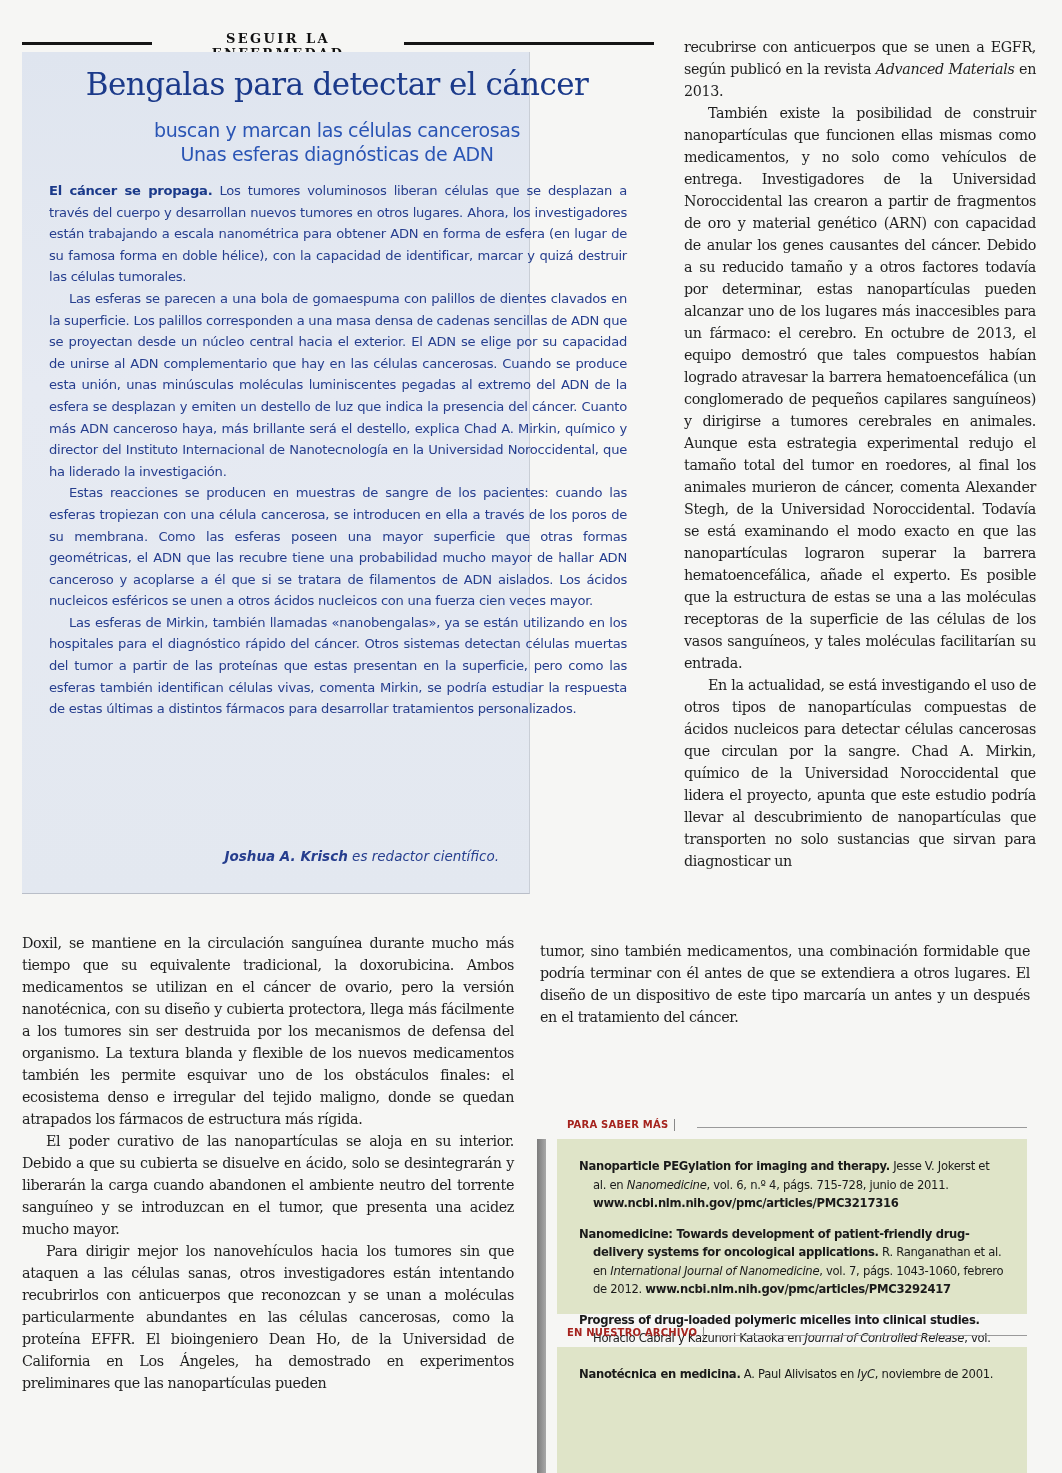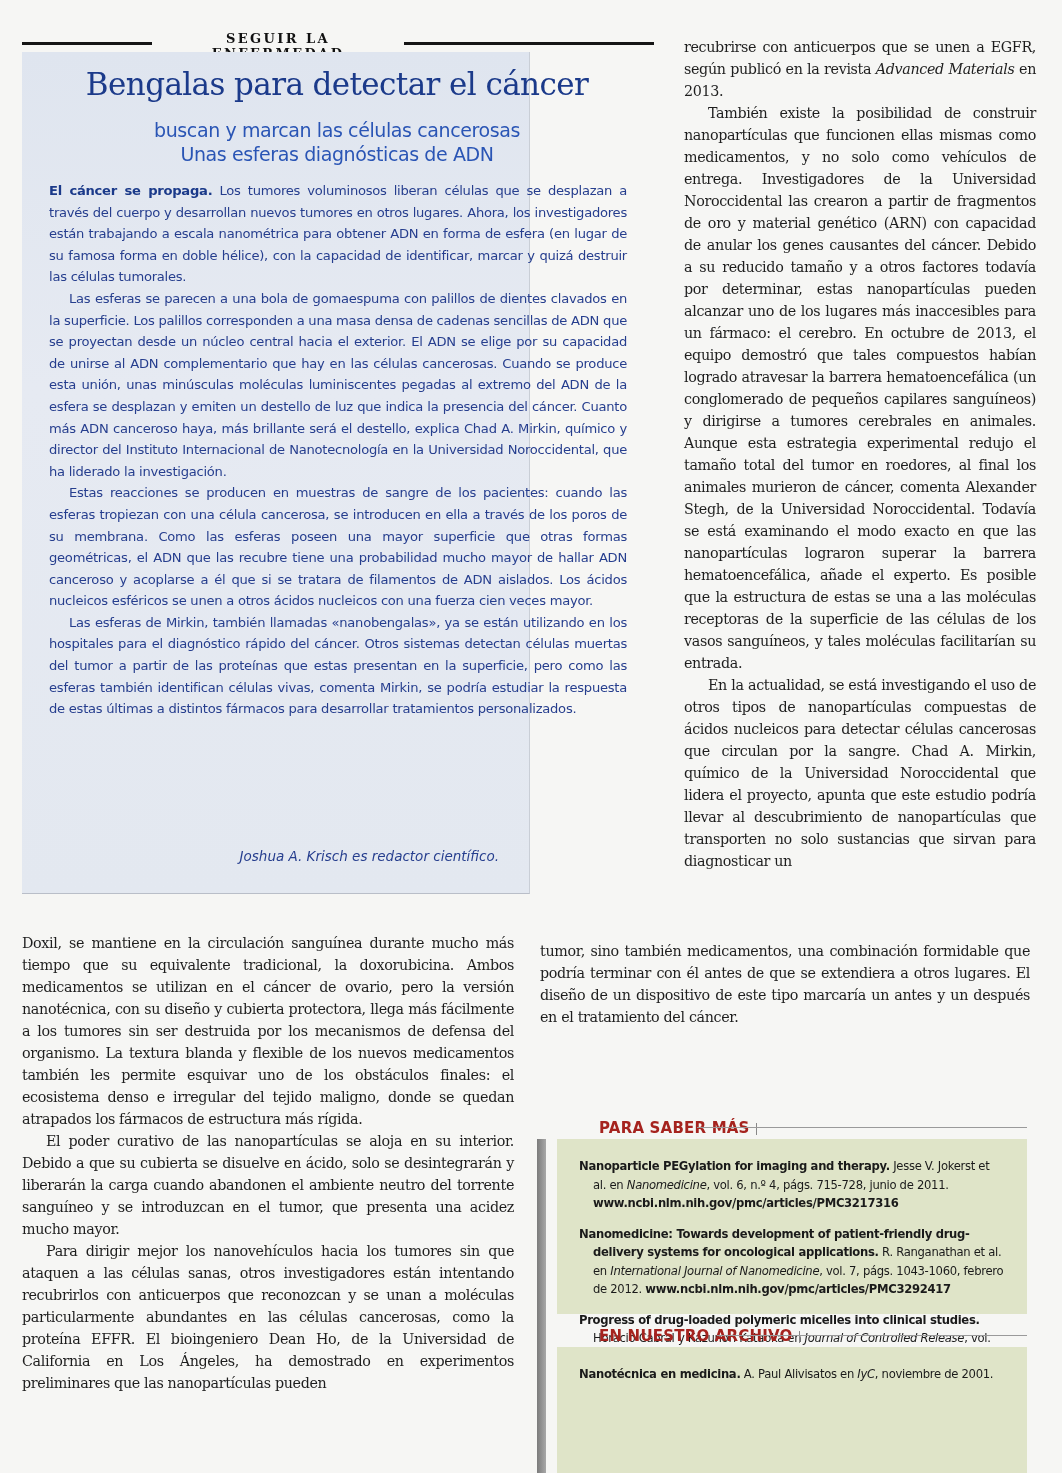--- a/index.html
+++ b/index.html
@@ -41,40 +41,40 @@
     font-family: "DejaVu Sans", sans-serif; font-size: 13.1px; line-height: 21.6px;
     color: #263e8e; text-align: justify; letter-spacing: -0.25px;
   }
   .box-body p { margin: 0; text-indent: 20px; }
   .box-body p.first { text-indent: 0; }
   .box-body .lead { font-weight: bold; color: #1b3a8a; }
   .byline {
     position: absolute; right: 30px; top: 796px;
     font-family: "DejaVu Sans", sans-serif; font-size: 13.5px; font-style: italic; color: #263e8e;
   }
-  .byline b { font-weight: normal; }
+  .byline b { font-weight: bold; }
   
   .serif-col {
     position: absolute;
     font-family: "DejaVu Serif", serif; font-size: 14.3px; line-height: 22px;
     color: #1e1e1e; text-align: justify; letter-spacing: -0.35px;
   }
   .serif-col p { margin: 0; text-indent: 24px; }
   .serif-col p.cont { text-indent: 0; }
   .col-right-top { left: 684px; top: 36px; width: 352px; }
   .col-left-bottom { left: 22px; top: 932px; width: 492px; }
   .col-right-bottom { left: 540px; top: 940px; width: 490px; }
   
   .refs {
     position: absolute; left: 537px; top: 1115px; width: 497px; height: 383px;
     font-family: "DejaVu Sans", sans-serif;
   }
   .ref-head {
-    position: absolute; left: 30px; font-size: 15px; font-weight: bold;
-    color: #a5231e; letter-spacing: 0.2px; margin-left: 32px;
+    position: absolute; left: 30px; font-size: 10px; font-weight: bold;
+    color: #a5231e; letter-spacing: 0.2px;
   }
   .ref-head .tick { display: inline-block; width: 1px; height: 12px; background: #888; margin-left: 6px; vertical-align: middle; }
   .ref-rule { position: absolute; height: 1px; background: #9a9a9a; }
   .frame-left { position: absolute; left: 0; width: 9px; background: linear-gradient(90deg, #7b7b7b, #a8a8a8); }
   .ref-panel { position: absolute; left: 20px; width: 470px; background: #dfe4c8; }
   .ref-list {
     position: absolute; left: 30px; width: 450px;
     font-size: 11.6px; line-height: 18.5px; color: #1a1a1a; letter-spacing: -0.3px;
   }
   .ref-item { padding-left: 14px; text-indent: -14px; margin: 12px; }

